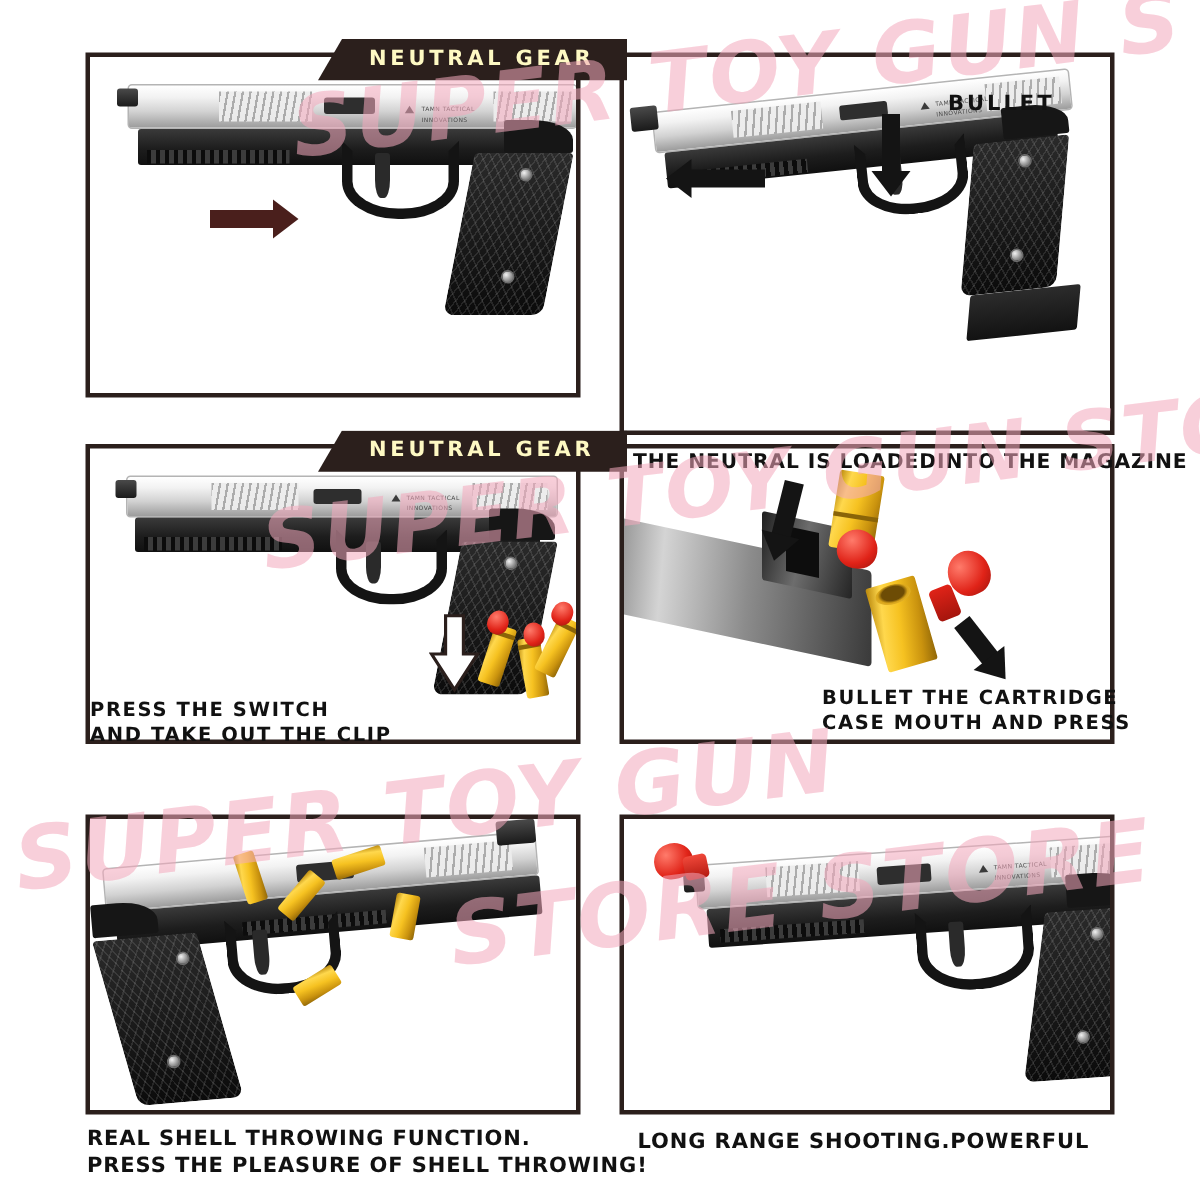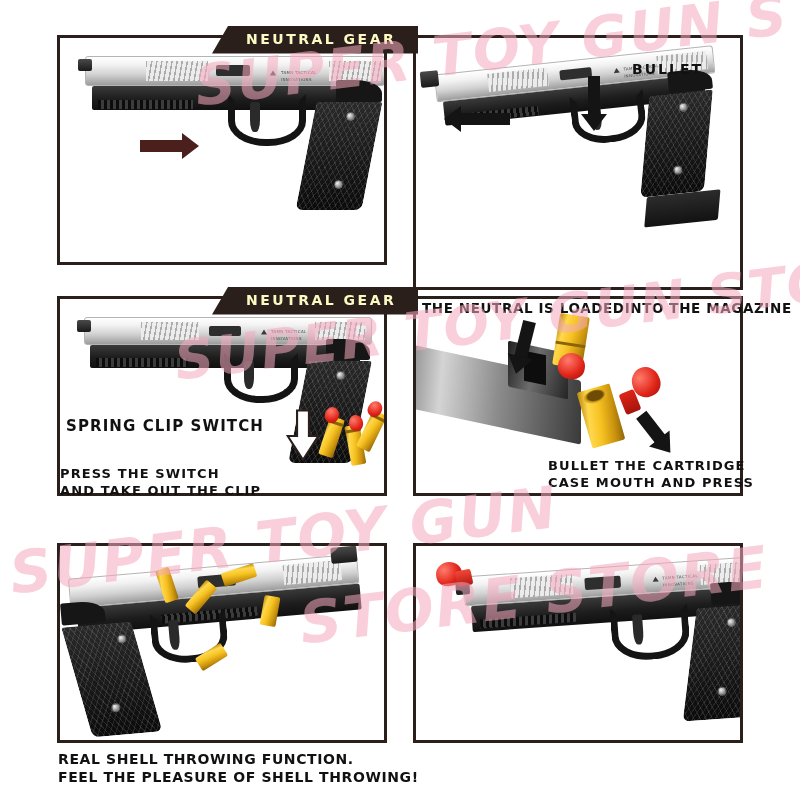--- a/index.html
+++ b/index.html
@@ -331,21 +331,20 @@
     <div class="shell" style="left:304px; top:112px; width:15px; height:40px; transform:rotate(26deg);">
       <div class="shell-rim" style="top:4px;"></div>
     </div>
     <div class="bullet-tip" style="left:308px; top:102px; width:14px; height:16px; transform:rotate(26deg);"></div>
 
     <svg class="arrow-hollow" viewBox="0 0 40 60" style="left:226px; top:110px; width:34px; height:54px;">
       <polygon points="13,0 27,0 27,30 38,30 20,58 2,30 13,30" fill="#ffffff" stroke="#2b1f1c" stroke-width="2.5"></polygon>
     </svg>
   </div>
   <div class="banner banner-2">NEUTRAL GEAR</div>
-  <div class="cap cap-3a">SPRING CLIP SWITCH</div>
   <div class="cap cap-3b">PRESS THE SWITCH
 AND TAKE OUT THE CLIP</div>
 
   <div class="panel p4">
 
     <div class="mag-body" style="left:-20px; top:62px; width:185px; height:64px; transform:skewY(12deg); border-radius:3px;"></div>
     <div style="position:absolute; left:92px; top:48px; width:60px; height:46px; background:linear-gradient(105deg,#1f1f1f,#6d6d6d 45%,#242424); transform:skewY(12deg); border-radius:2px;"></div>
     <div style="position:absolute; left:108px; top:54px; width:22px; height:30px; background:#0d0d0d; transform:skewY(12deg);"></div>
 
     <div class="shell" style="left:140px; top:16px; width:30px; height:52px; transform:rotate(9deg);">
@@ -389,21 +388,21 @@
       <div class="screw" style="left:60px; top:142px;"></div>
     </div>
 
     <div class="shell" style="left:172px; top:12px; width:14px; height:34px; transform:rotate(72deg);"></div>
     <div class="shell" style="left:134px; top:34px; width:14px; height:34px; transform:rotate(40deg);"></div>
     <div class="shell" style="left:100px; top:22px; width:14px; height:34px; transform:rotate(-18deg);"></div>
     <div class="shell" style="left:202px; top:50px; width:16px; height:30px; transform:rotate(10deg);"></div>
     <div class="shell" style="left:144px; top:96px; width:15px; height:30px; transform:rotate(58deg);"></div>
   </div>
   <div class="cap cap-5">REAL SHELL THROWING FUNCTION.
-FEEL THE PLEASURE OF SHELL THROWING!</div>
+PRESS THE PLEASURE OF SHELL THROWING!</div>
 
   <div class="panel p6">
     <div class="gun" style="left:36px; top:8px; width:330px; height:180px; transform:rotate(-4deg);">
       <div class="slide" style="left:16px; top:12px; width:286px; height:30px;">
         <div class="slide-serr" style="left:46px; width:62px;"></div>
         <div class="slide-serr" style="left:236px; width:44px;"></div>
         <div class="ejport" style="left:120px; top:9px; width:36px; height:12px;"></div>
         <div class="ttri" style="left:186px; top:11px; transform:scale(.62);"></div>
         <div class="logo-ttag" style="left:198px; top:12px;">TAMN TACTICAL</div>
         <div class="logo-ttag" style="left:198px; top:19px;">INNOVATIONS</div>
@@ -415,20 +414,21 @@
       <div class="tguard" style="left:160px; top:54px; width:78px; height:54px;"></div>
       <div class="trigger" style="left:182px; top:62px; width:10px; height:30px;"></div>
       <div class="grip" style="left:236px; top:60px; width:68px; height:112px; transform:skewX(-11deg);"></div>
       <div class="screw" style="left:276px; top:72px;"></div>
       <div class="screw" style="left:262px; top:140px;"></div>
     </div>
 
     <div class="bullet-tip" style="left:20px; top:16px; width:26px; height:24px; transform:rotate(-12deg);"></div>
     <div style="position:absolute; left:40px; top:24px; width:16px; height:16px; background:linear-gradient(#f0483a,#b41a11); border-radius:3px; transform:rotate(-12deg);"></div>
   </div>
+  <div class="cap cap-6">LONG RANGE SHOOTING.POWERFUL</div>
 
 </div>
 
 <div id="watermark-layer">
   <div class="wm wm-a">SUPER TOY GUN STORE</div>
   <div class="wm wm-b">SUPER TOY GUN STORE</div>
   <div class="wm wm-c">SUPER TOY GUN</div>
   <div class="wm wm-d">STORE STORE</div>
 </div>
 

